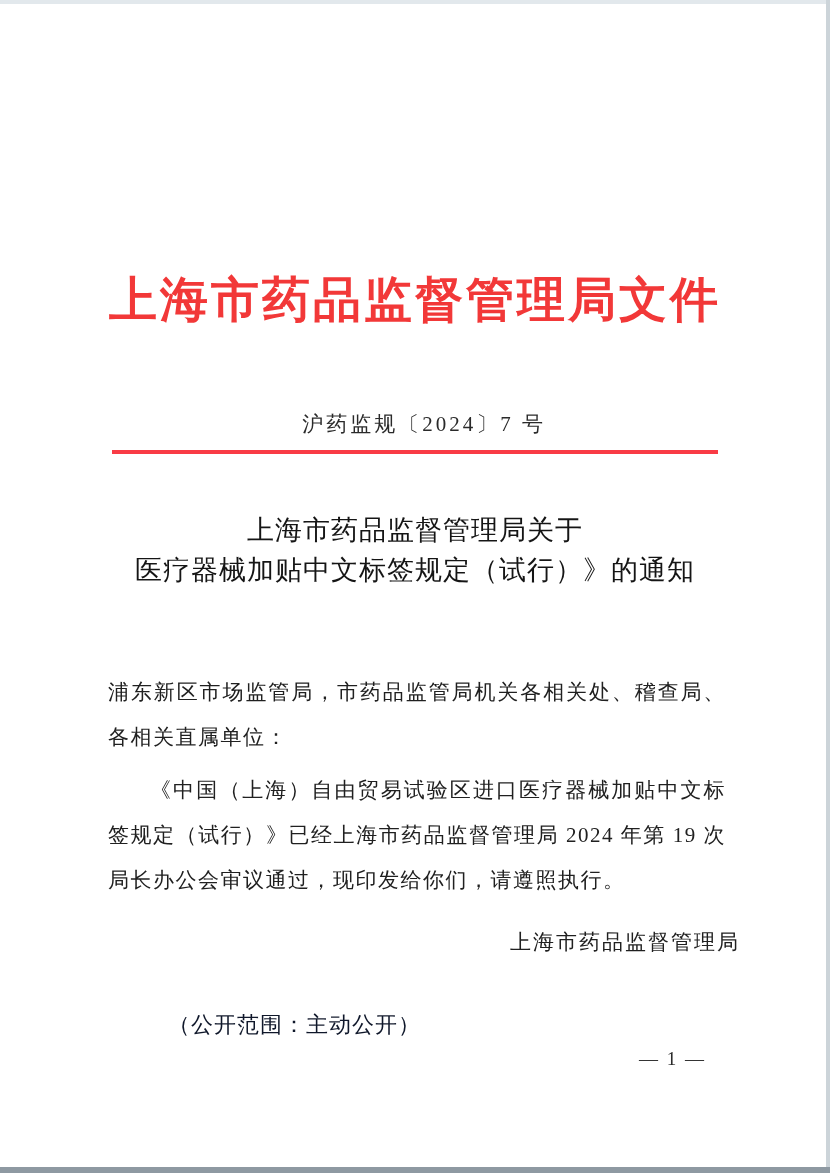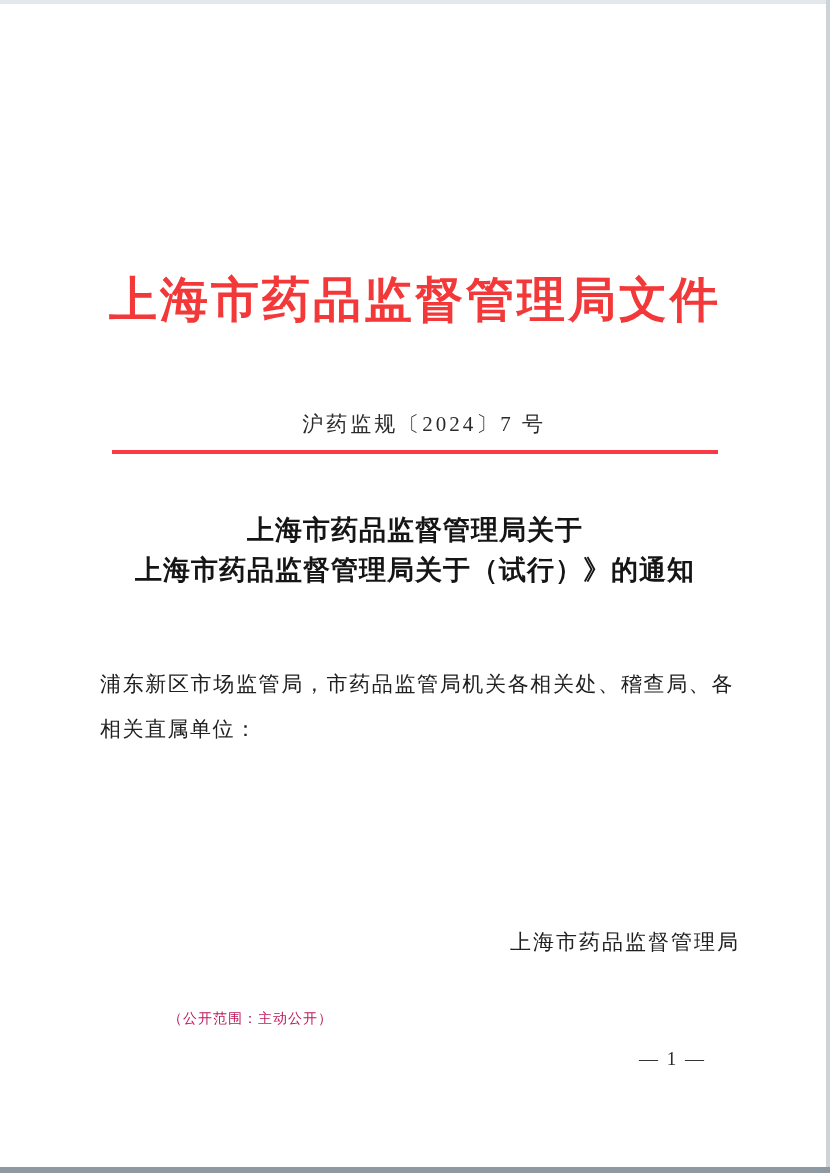--- a/index.html
+++ b/index.html
@@ -59,38 +59,38 @@
     height: 4px;
     background: var(--rule-red, #f93b45);
   }
   .doc-title {
     position: absolute;
     top: 510px;
     left: 0;
     width: 100%;
     text-align: center;
     font-size: 27px;
-    font-weight: bold;
+    font-weight: normal;
     line-height: 40px;
     letter-spacing: 1px;
     color: #151515;
   }
   .body-text {
     position: absolute;
     top: 662px;
     left: 100px;
     width: 634px;
     font-size: 21px;
     line-height: 45px;
     text-align: justify;
     letter-spacing: 1.5px;
     color: #202020;
   }
   .body-text p {
-    margin: 0;
+    margin: 8px;
   }
   .body-text p.indented {
     text-indent: 2em;
   }
   .sig-org {
     position: absolute;
     top: 928px;
     left: 470px;
     width: 230px;
     font-size: 21px;
@@ -108,23 +108,23 @@
     font-size: 21px;
     letter-spacing: 1px;
     text-align: center;
     white-space: nowrap;
     color: #202020;
   }
   .disclosure {
     position: absolute;
     top: 1010px;
     left: 168px;
-    font-size: 14px;
+    font-size: 22px;
     letter-spacing: 1px;
-    color: #be185d;
+    color: #0f172a;
   }
   .page-number {
     position: absolute;
     top: 1048px;
     left: 630px;
     width: 85px;
     text-align: center;
     font-size: 19px;
     letter-spacing: 2px;
     color: #2a2a2a;
@@ -140,25 +140,26 @@
   <div class="edge-bottom"></div>
 
   <div class="banner-title">上海市药品监督管理局文件</div>
 
   <div class="doc-number">沪药监规〔2024〕7 号</div>
 
   <div class="red-rule"></div>
 
   <div class="doc-title">
     <div>上海市药品监督管理局关于</div>
-    <div>上海市药品监督管理局关于（试行）》的通知</div>
+    <div>医疗器械加贴中文标签规定（试行）》的通知</div>
   </div>
 
   <div class="body-text">
     <p>浦东新区市场监管局，市药品监管局机关各相关处、稽查局、各相关直属单位：</p>
+    <p class="indented">《中国（上海）自由贸易试验区进口医疗器械加贴中文标签规定（试行）》已经上海市药品监督管理局 2024 年第 19 次局长办公会审议通过，现印发给你们，请遵照执行。</p>
   </div>
 
   <div class="sig-org">上海市药品监督管理局</div>
 
 
   <div class="disclosure">（公开范围：主动公开）</div>
 
   <div class="page-number">— 1 —</div>
 
 </div>

